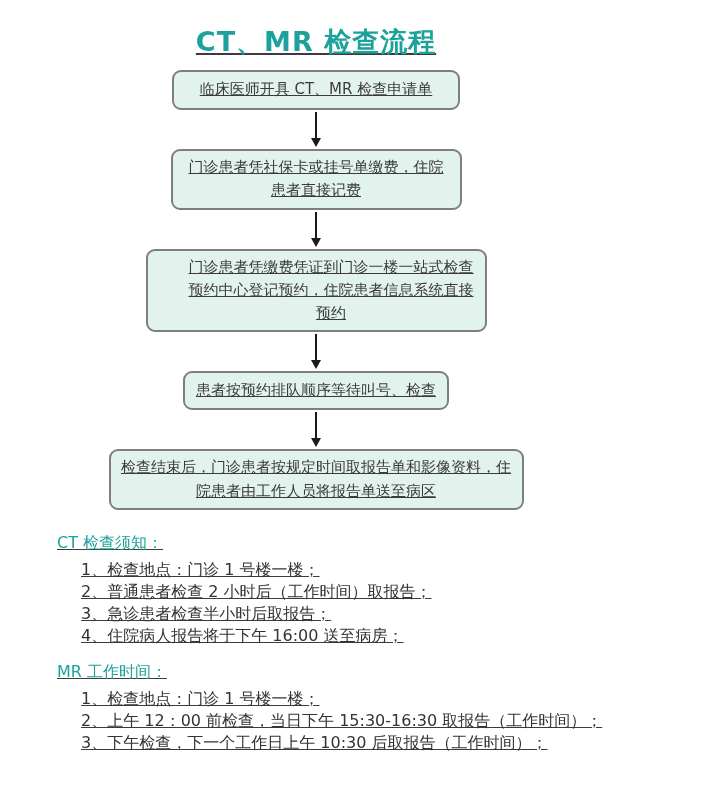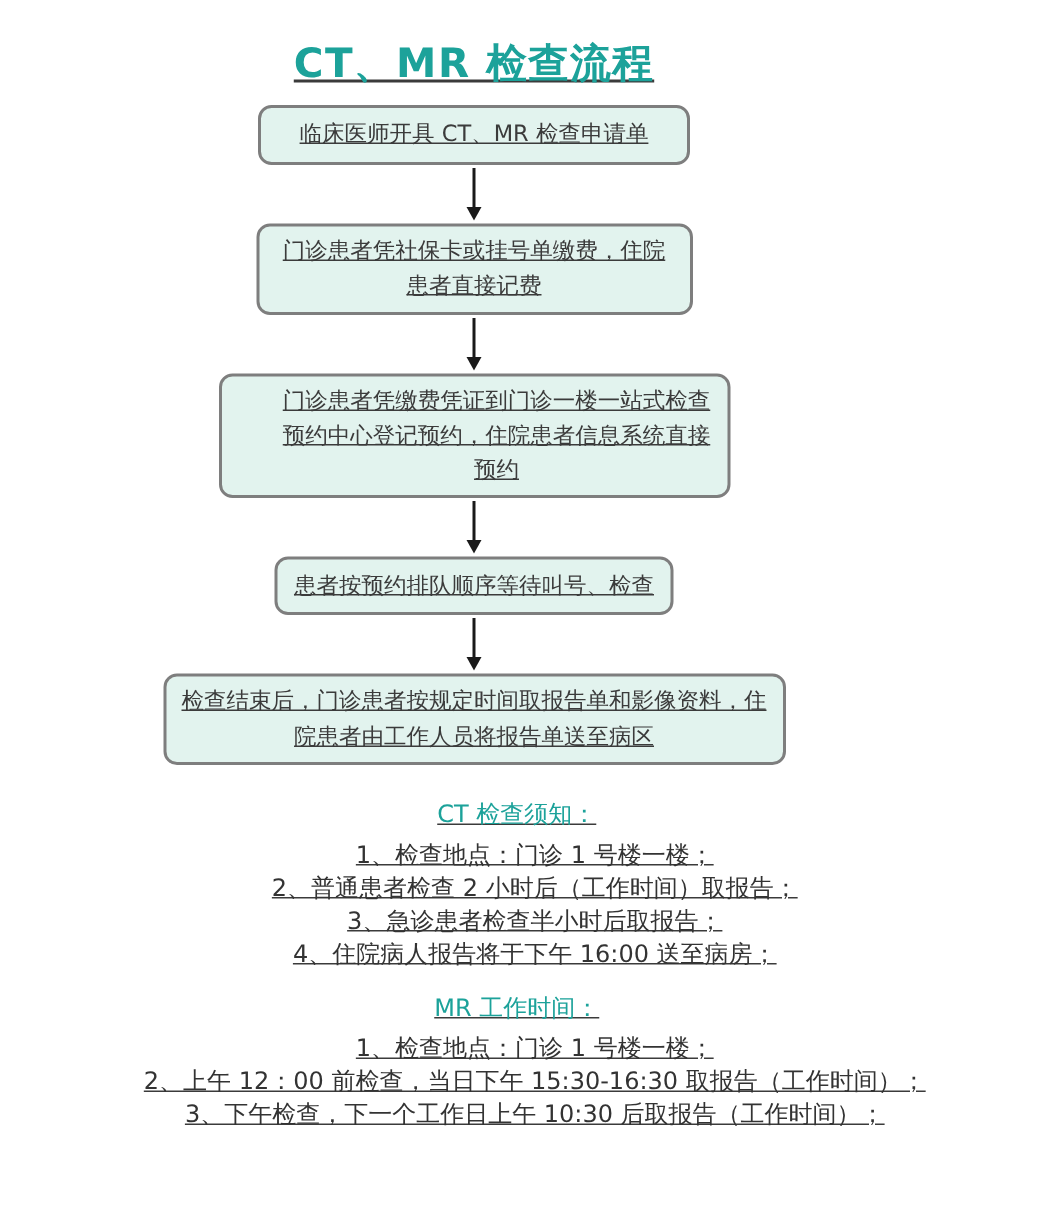--- a/index.html
+++ b/index.html
@@ -43,21 +43,21 @@
     display:flex;flex-direction:column;align-items:center;
     height:39px;padding:2px 0;box-sizing:border-box;
   }
   .arrow-line{width:2px;flex:1;background:var(--arrow);}
   .arrow-head{
     width:0;height:0;margin-top:-1px;
     border-left:5px solid transparent;
     border-right:5px solid transparent;
     border-top:9px solid var(--arrow);
   }
-  .notes{margin:0 0 0 57px;font-size:16px;color:#333;text-align:center;}
+  .notes{margin:0 0 0 57px;font-size:16px;color:#333;}
   .notes-ct{margin-top:23px;}
   .notes-mr{margin-top:15px;}
   .notes h2{
     margin:0 0 5px 0;font-size:16px;font-weight:normal;
     color:var(--accent);
   }
   .note-item{margin-left:24px;line-height:22px;}
 </style>
 </head>
 <body>

